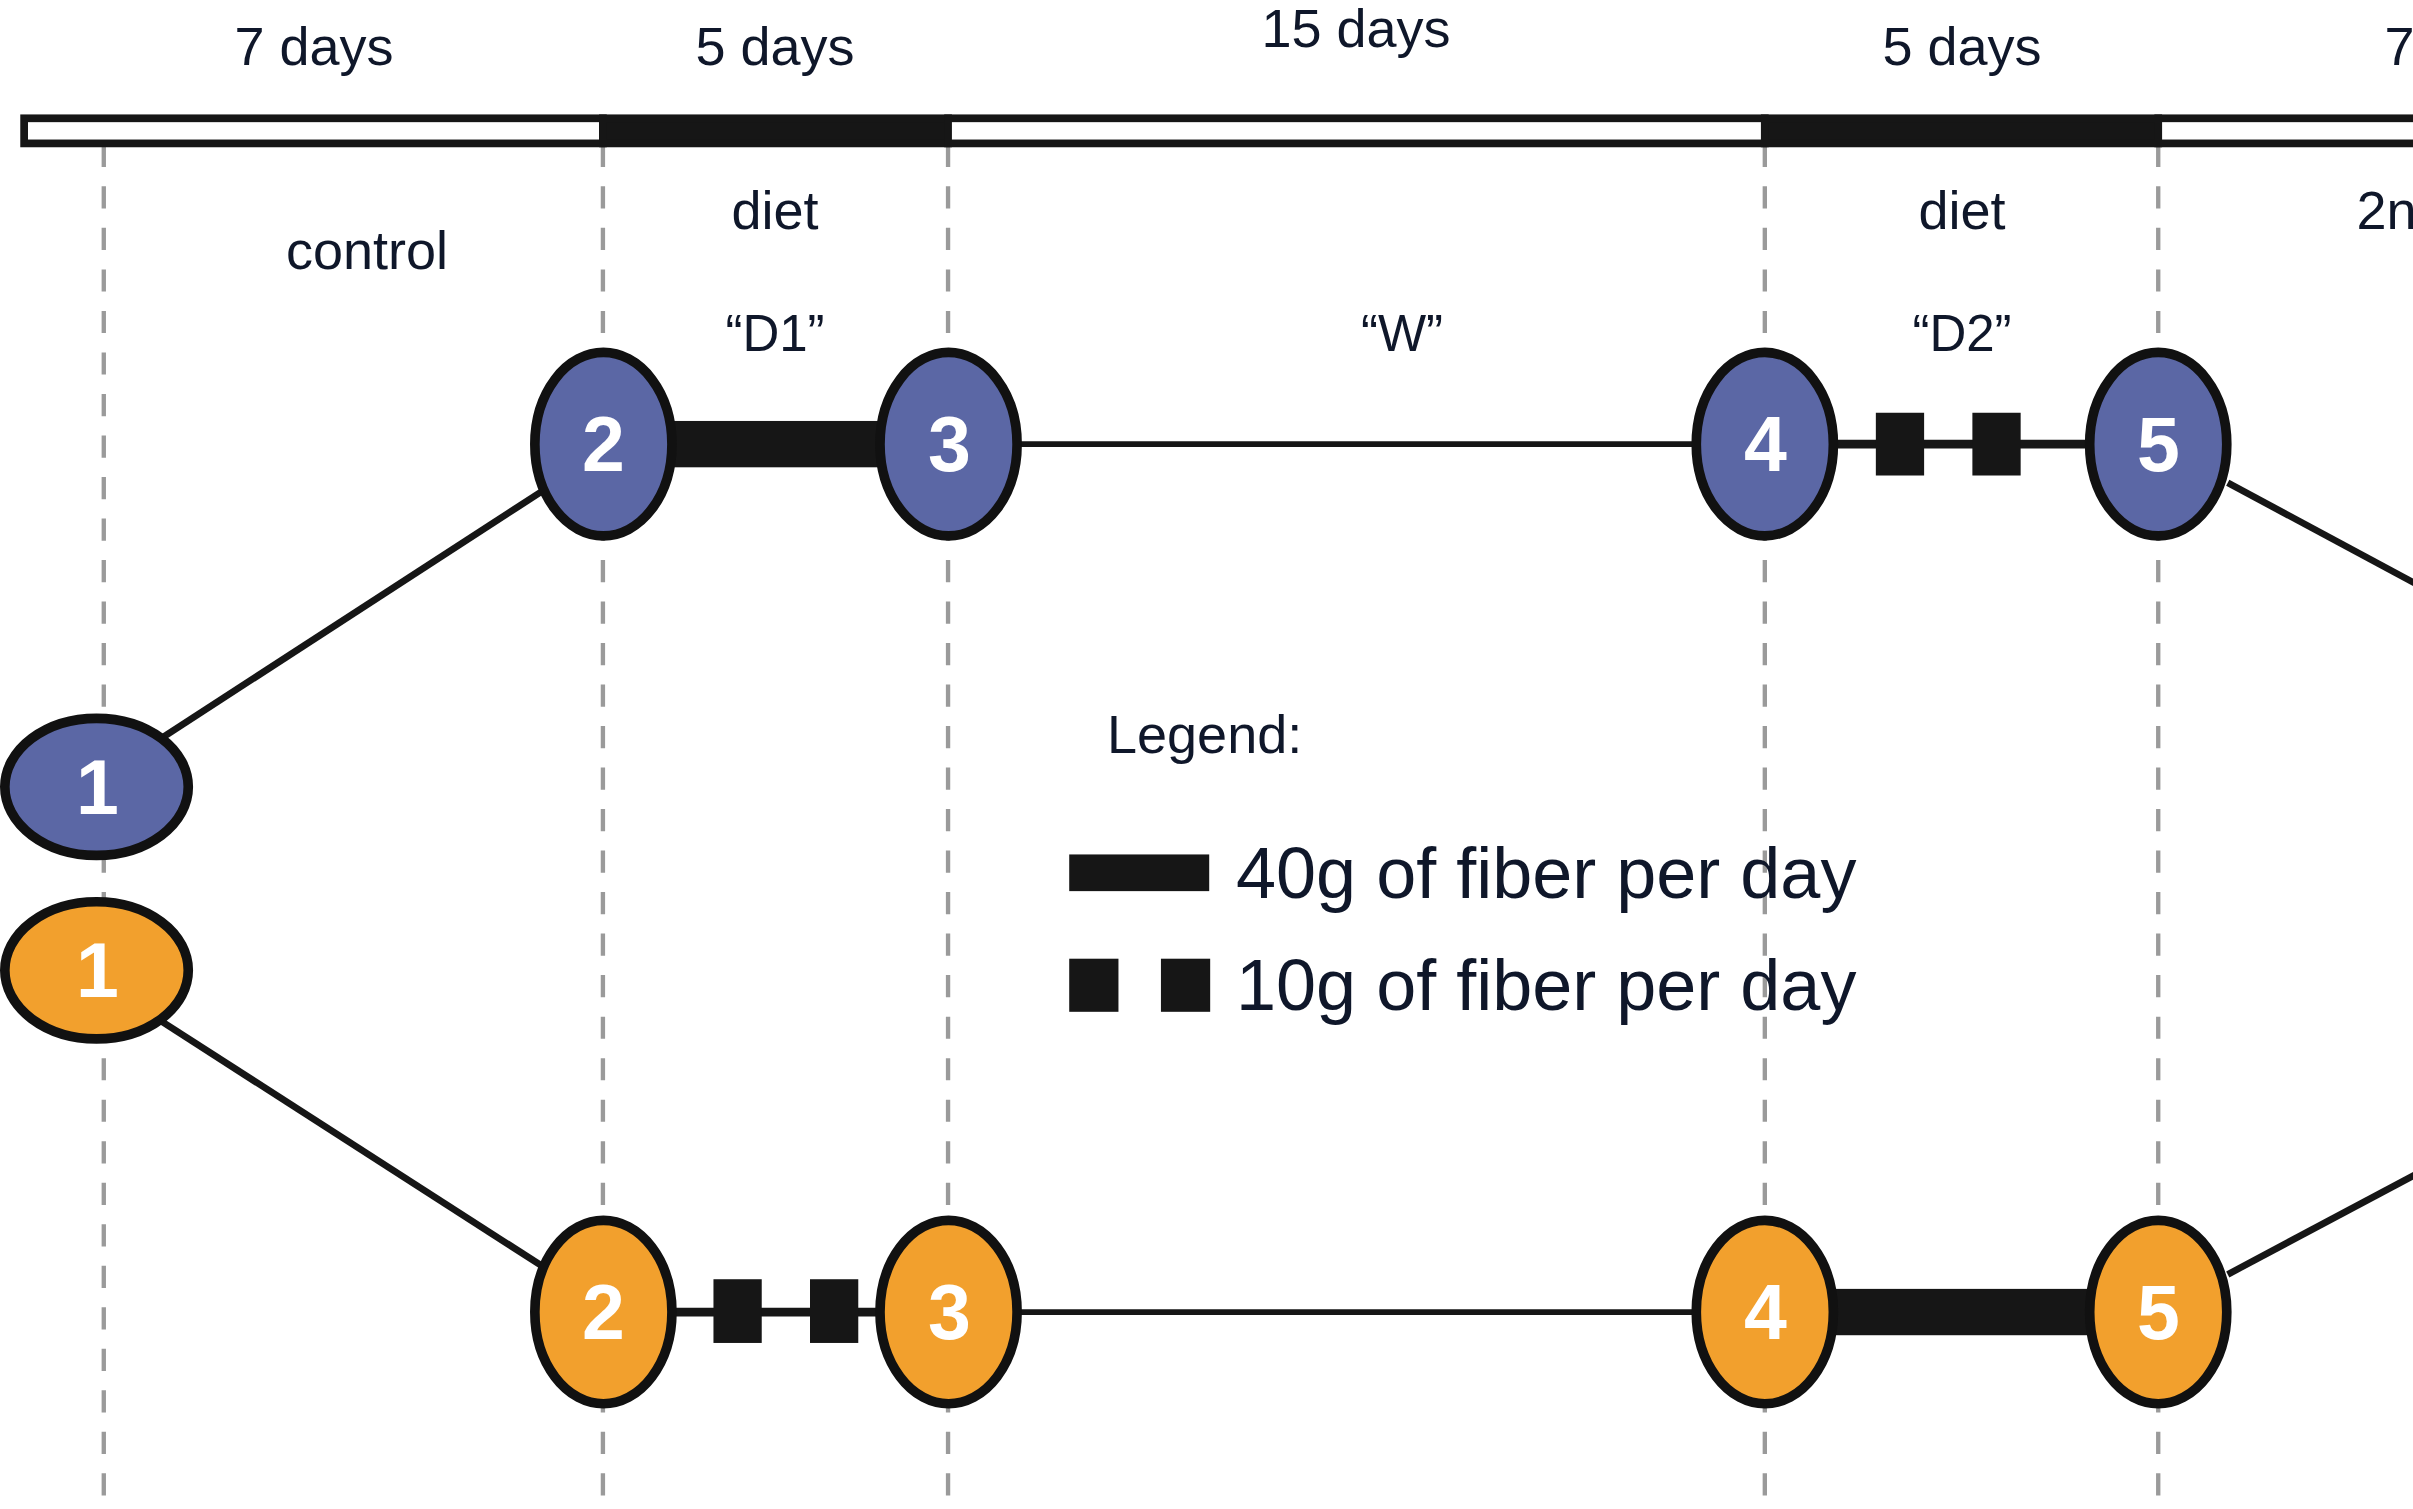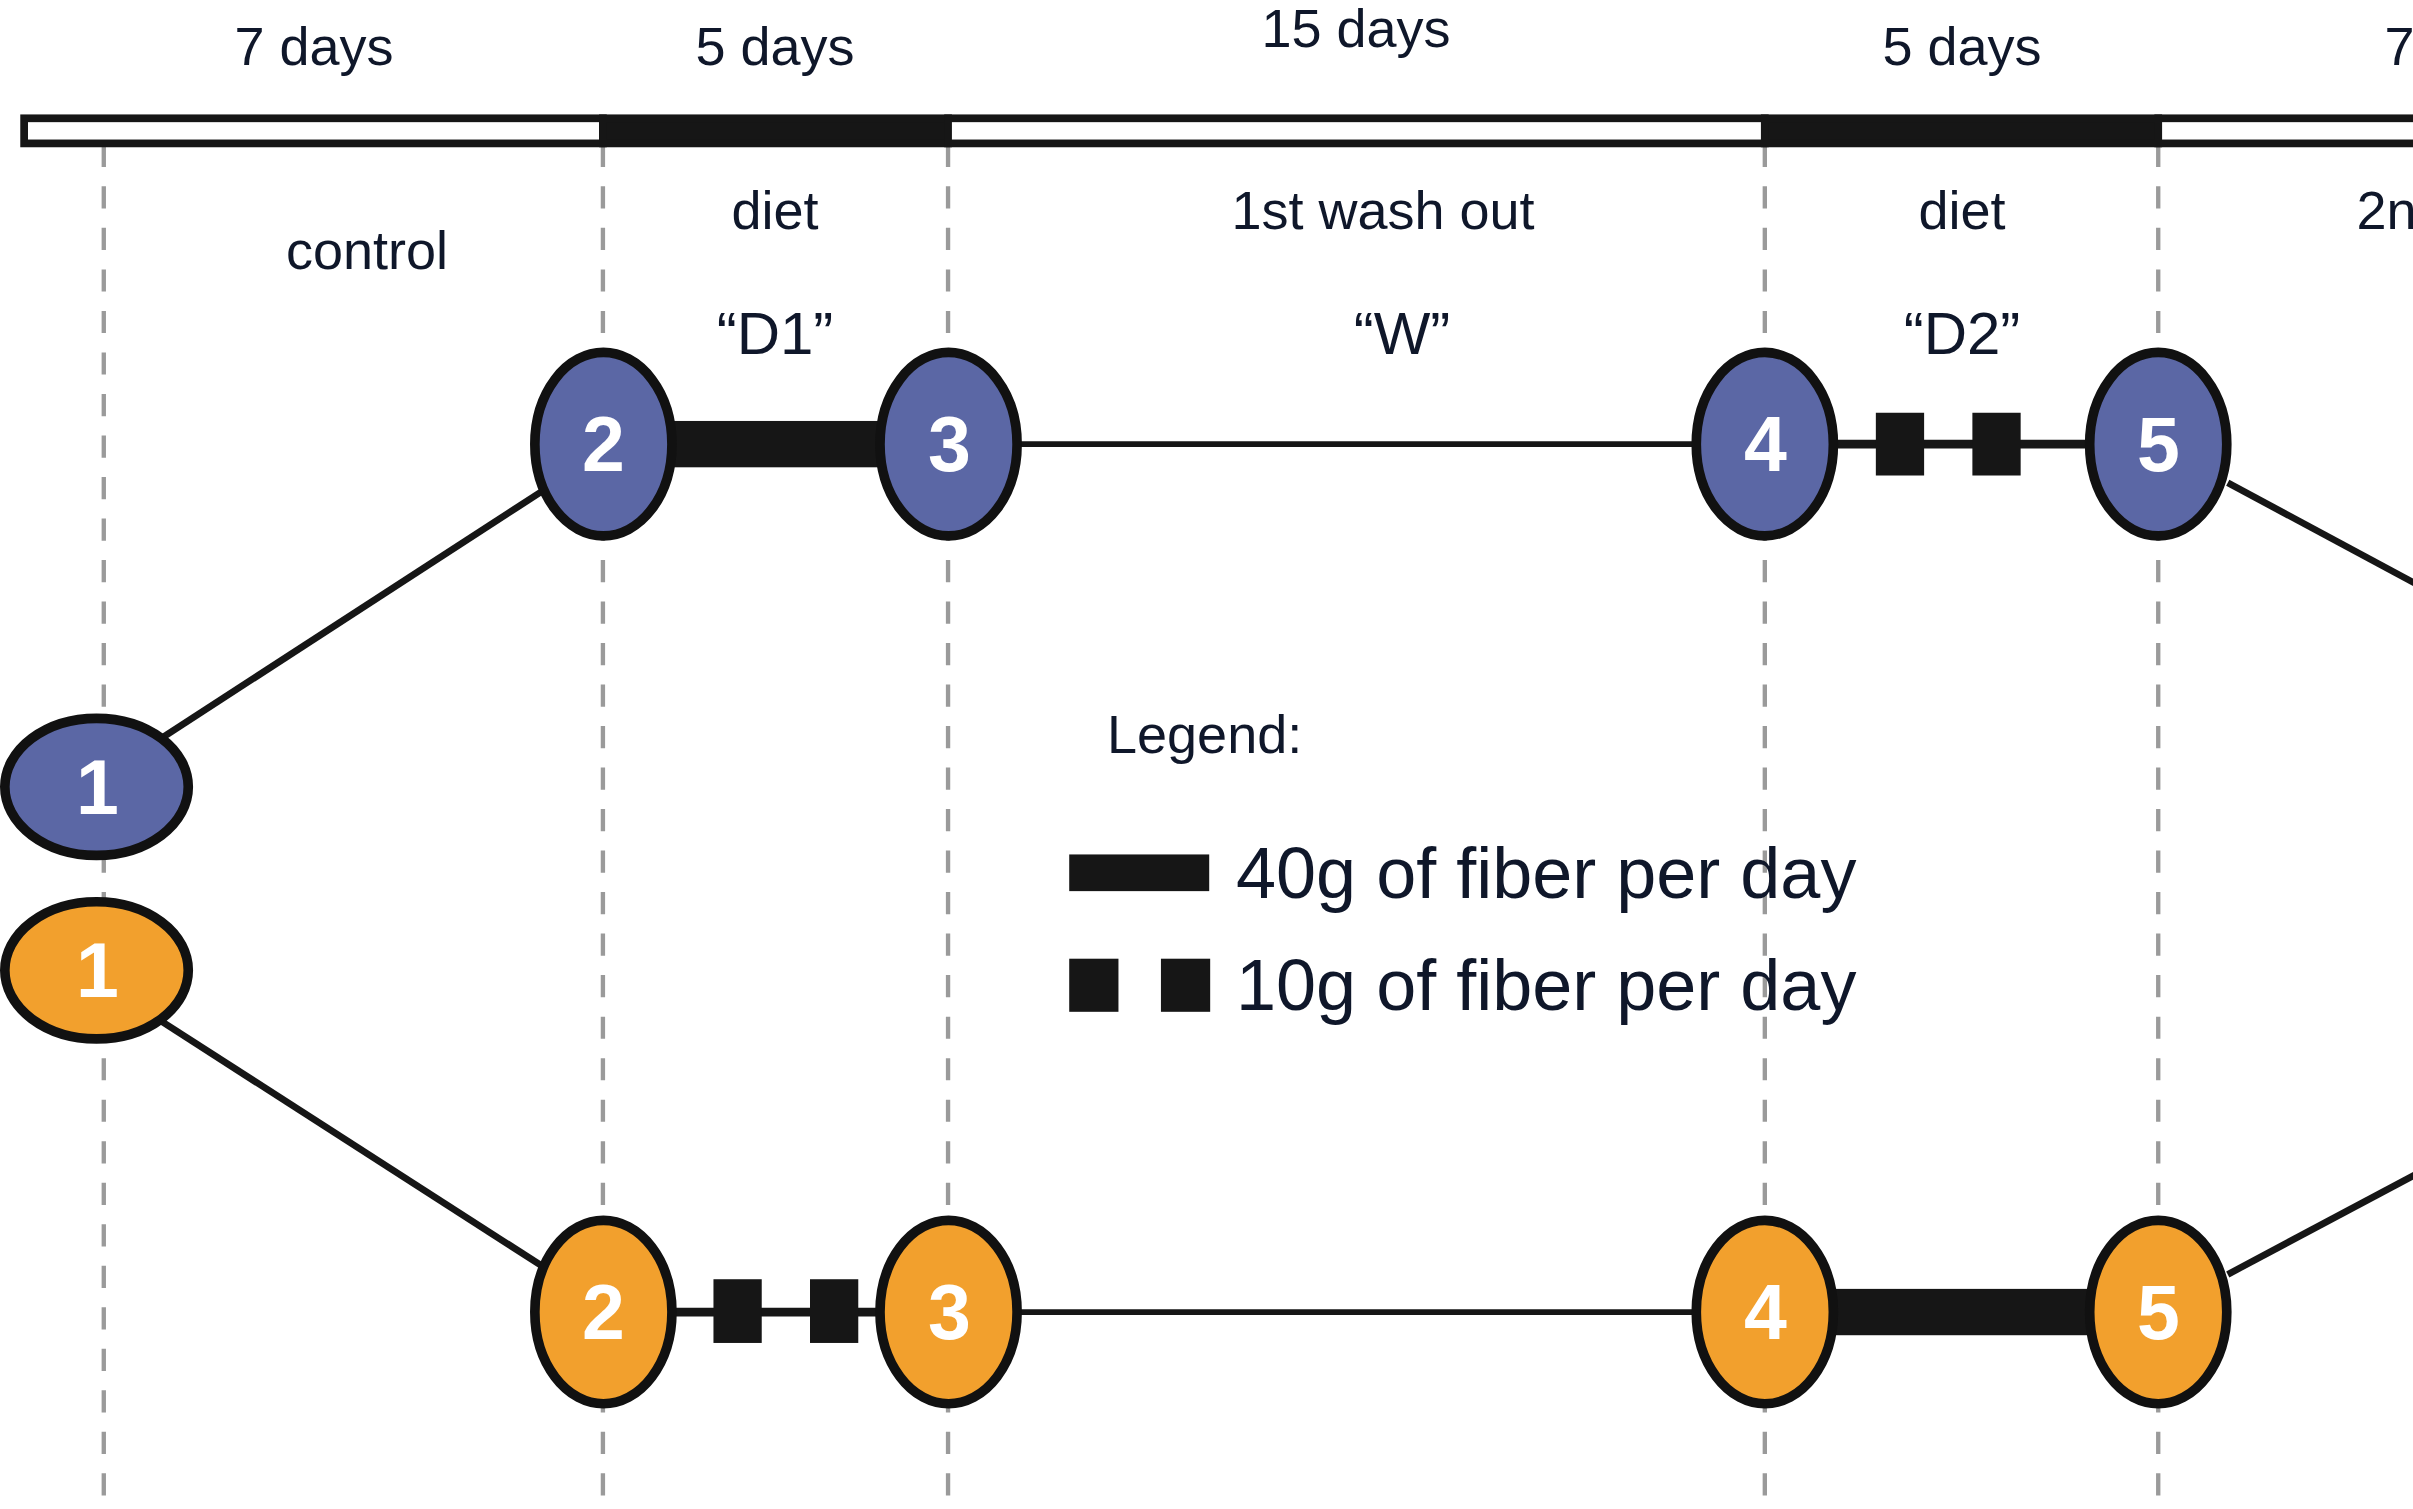--- a/index.html
+++ b/index.html
@@ -3,21 +3,21 @@
 <meta charset="utf-8">
 <style>
   html,body{margin:0;padding:0;background:#ffffff;}
   body{font-family:"Liberation Sans","DejaVu Sans",sans-serif;}
   #root{position:relative;width:2877px;height:1510px;background:#fff;overflow:hidden;}
   #svg{position:absolute;left:0;top:0;width:2877px;height:1510px;}
   .txt{position:absolute;color:#0f172a;white-space:nowrap;transform:translate(-50%,-50%);
        font-family:"Liberation Sans","DejaVu Sans",sans-serif;font-weight:400;}
   .duration{font-size:54px;}
   .phase{font-size:54px;}
-  .code{font-size:60px;}
+  .code{font-size:51px;}
   .legend-title{font-size:54px;transform:translate(0,-50%);}
   .legend-label{font-size:72px;transform:translate(0,-50%);}
   .node-num{font-size:77px;font-weight:700;color:#ffffff;letter-spacing:-1px;}
 </style>
 </head>
 <body>
 
 <div id="root">
 
   <svg id="svg" viewBox="0 0 5960 3128" xmlns="http://www.w3.org/2000/svg">
@@ -85,21 +85,20 @@
   </svg>
 
   <div class="txt duration" style="left:314px;  top:46px;">7 days</div>
   <div class="txt duration" style="left:775px; top:46px;">5 days</div>
   <div class="txt duration" style="left:1356px; top:28px;">15 days</div>
   <div class="txt duration" style="left:1962px; top:46px;">5 days</div>
   <div class="txt duration" style="left:2464px; top:46px;">7 days</div>
 
   <div class="txt phase" style="left:367px;  top:210px;margin-top:40px;">control</div>
   <div class="txt phase" style="left:775px; top:210px;">diet</div>
-  <div class="txt phase" style="left:1383px; top:210px;">1st wash out</div>
   <div class="txt phase" style="left:1962px; top:210px;">diet</div>
   <div class="txt phase" style="left:2517px; top:210px;">2nd wash out</div>
 
   <div class="txt code" style="left:775px; top:333px;">“D1”</div>
   <div class="txt code" style="left:1402px; top:333px;">“W”</div>
   <div class="txt code" style="left:1962px; top:333px;text-align:right;">“D2”</div>
 
   <div class="txt node-num" style="left:97px;  top:787px;">1</div>
   <div class="txt node-num" style="left:603px; top:444px;">2</div>
   <div class="txt node-num" style="left:949px; top:444px;">3</div>

